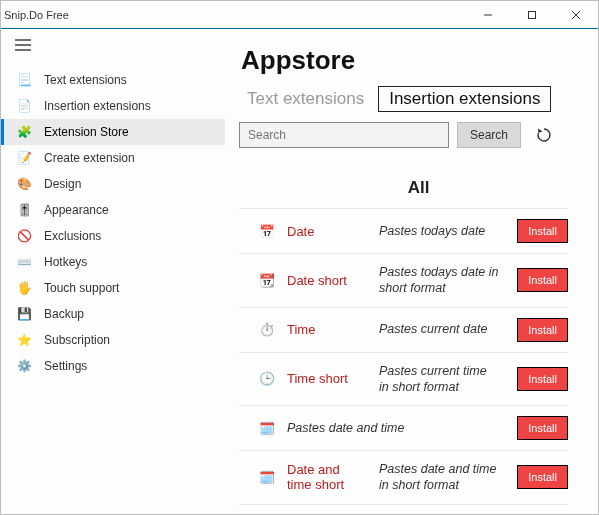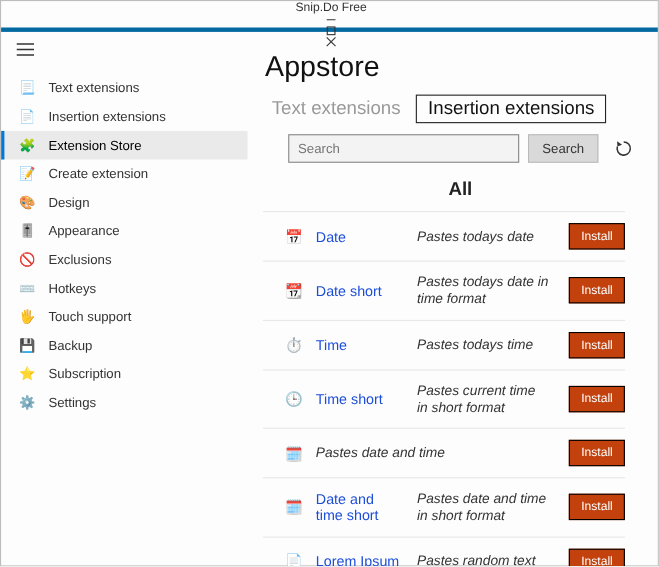--- a/index.html
+++ b/index.html
@@ -19,24 +19,23 @@
     border: 1px solid #bdbdbd;
     display: flex;
     flex-direction: column;
     background: #fdfdfd;
   }
   .titlebar {
     height: 28px;
     display: flex;
     align-items: center;
     padding: 0 0 0 3px;
-    border-bottom: 4px solid #0369a1;
+    border-bottom: 1px solid #0369a1;
     font-size: 11px;
     color: #333;
-    flex-direction: column;
   }
   .titlebar .spacer { flex: 1; }
   .titlebar .win-btn {
     width: 44px;
     height: 28px;
     display: flex;
     align-items: center;
     justify-content: center;
     color: #333;
     font-size: 10px;
@@ -87,21 +86,21 @@
   .main {
     flex: 1;
     display: flex;
     flex-direction: column;
     padding: 16px 20px 0 8px;
     overflow: hidden;
     position: relative;
   }
   .page-title {
     font-size: 26px;
-    font-weight: 400;
+    font-weight: 700;
     margin: 0 0 10px 2px;
     color: #111;
   }
   .tabs {
     display: flex;
     align-items: center;
     gap: 6px;
     margin-bottom: 10px;
   }
   .tab {
@@ -111,22 +110,21 @@
   }
   .tab.active {
     color: #111;
     border: 1px solid #222;
     padding: 2px 10px;
   }
   .search-row {
     display: flex;
     align-items: center;
     gap: 8px;
-    margin-bottom: 14px;
-    justify-content: flex-end;
+    margin-bottom: 30px;
   }
   .search-row input {
     flex: 0 0 210px;
     height: 26px;
     border: 1px solid #888;
     background: #f3f3f3;
     padding: 0 8px;
     font-size: 12px;
     color: #666;
     outline: none;
@@ -171,33 +169,33 @@
     height: 16px;
     display: flex;
     align-items: center;
     justify-content: center;
     color: #555;
     flex-shrink: 0;
   }
   .ext-name {
     width: 80px;
     font-size: 13px;
-    color: #1d4ed8;
+    color: #b91c1c;
     flex-shrink: 0;
   }
   .ext-desc {
     flex: 1;
     font-size: 12.5px;
     color: #333;
     line-height: 1.3;
     padding-right: 6px;
     font-style: italic;
   }
   .install-btn {
-    background: #c2410c;
+    background: #ef4444;
     color: #fff;
     border: 1px solid #000;
     font-size: 11px;
     padding: 5px 10px;
     flex-shrink: 0;
   }
   
   .list-wrap::-webkit-scrollbar { width: 6px; }
   .list-wrap::-webkit-scrollbar-thumb { background: #ccc; border-radius: 3px; }
   .list-wrap::-webkit-scrollbar-track { background: transparent; }
@@ -314,27 +312,27 @@
       <div class="list-wrap" id="ext-list">
           <div class="ext-row">
             <span class="ext-icon">📅</span>
             <span class="ext-name">Date</span>
             <span class="ext-desc">Pastes todays date</span>
             <button class="install-btn">Install</button>
           </div>
           <div class="ext-row">
             <span class="ext-icon">📆</span>
             <span class="ext-name">Date short</span>
-            <span class="ext-desc">Pastes todays date in time format</span>
+            <span class="ext-desc">Pastes todays date in short format</span>
             <button class="install-btn">Install</button>
           </div>
           <div class="ext-row">
             <span class="ext-icon">⏱️</span>
             <span class="ext-name">Time</span>
-            <span class="ext-desc">Pastes todays time</span>
+            <span class="ext-desc">Pastes current date</span>
             <button class="install-btn">Install</button>
           </div>
           <div class="ext-row">
             <span class="ext-icon">🕒</span>
             <span class="ext-name">Time short</span>
             <span class="ext-desc">Pastes current time in short format</span>
             <button class="install-btn">Install</button>
           </div>
           <div class="ext-row">
             <span class="ext-icon">🗓️</span>

